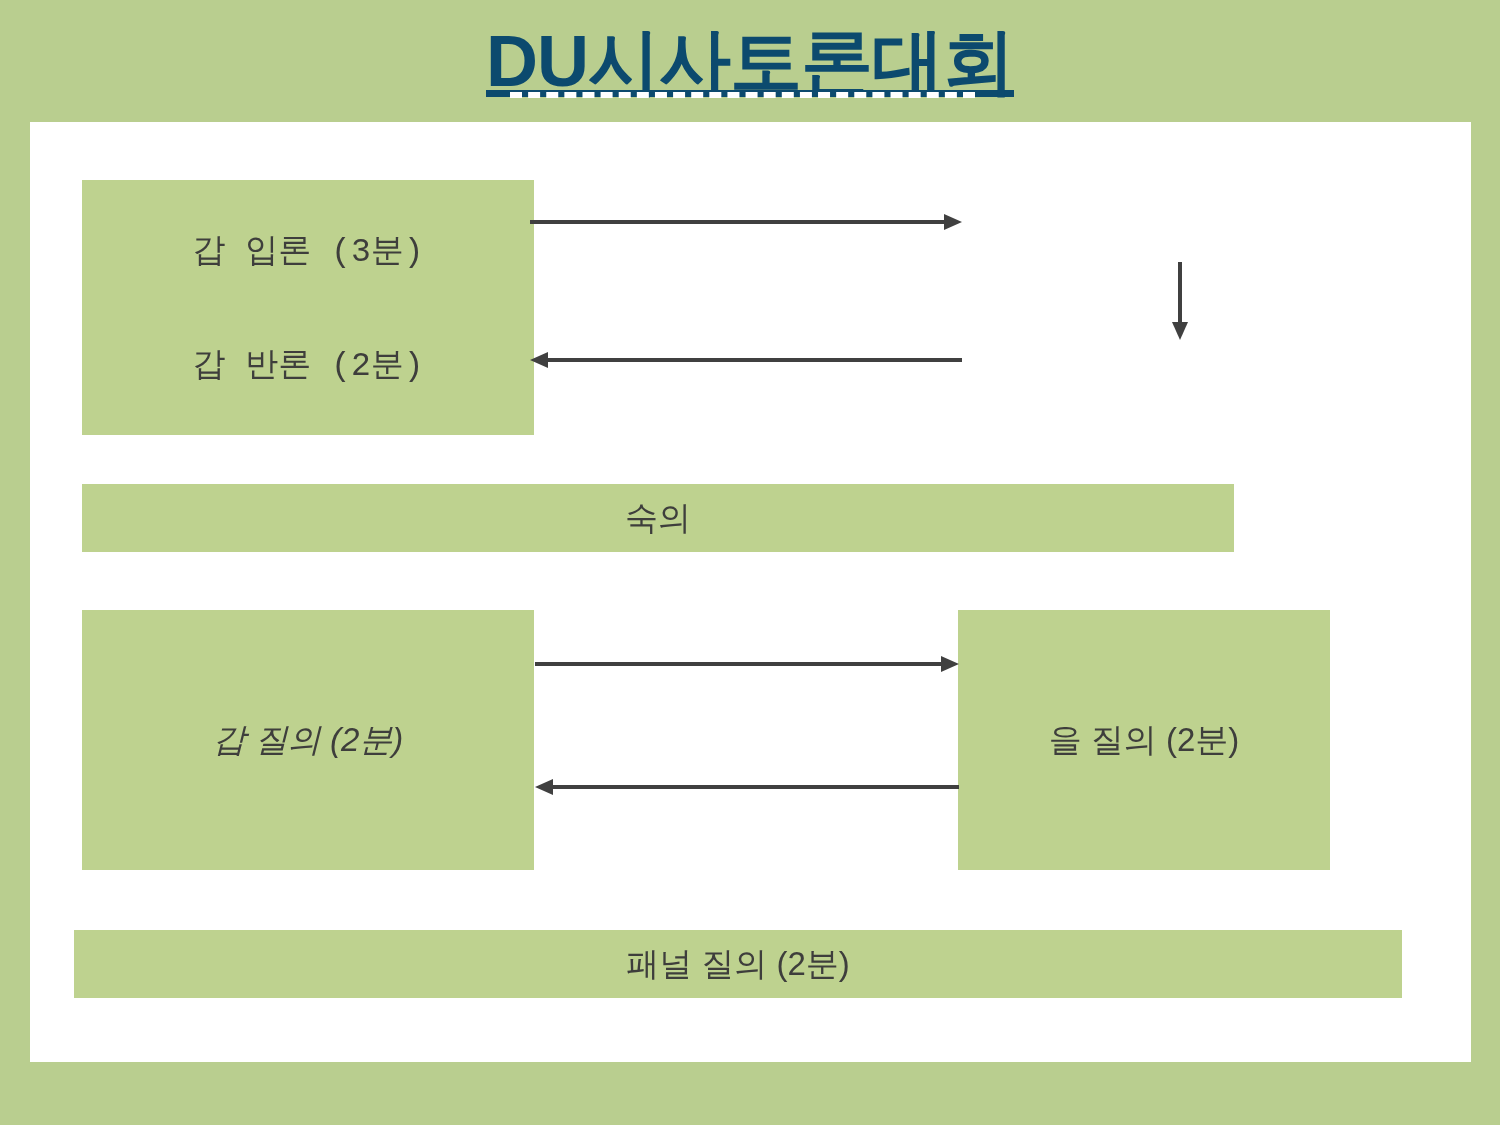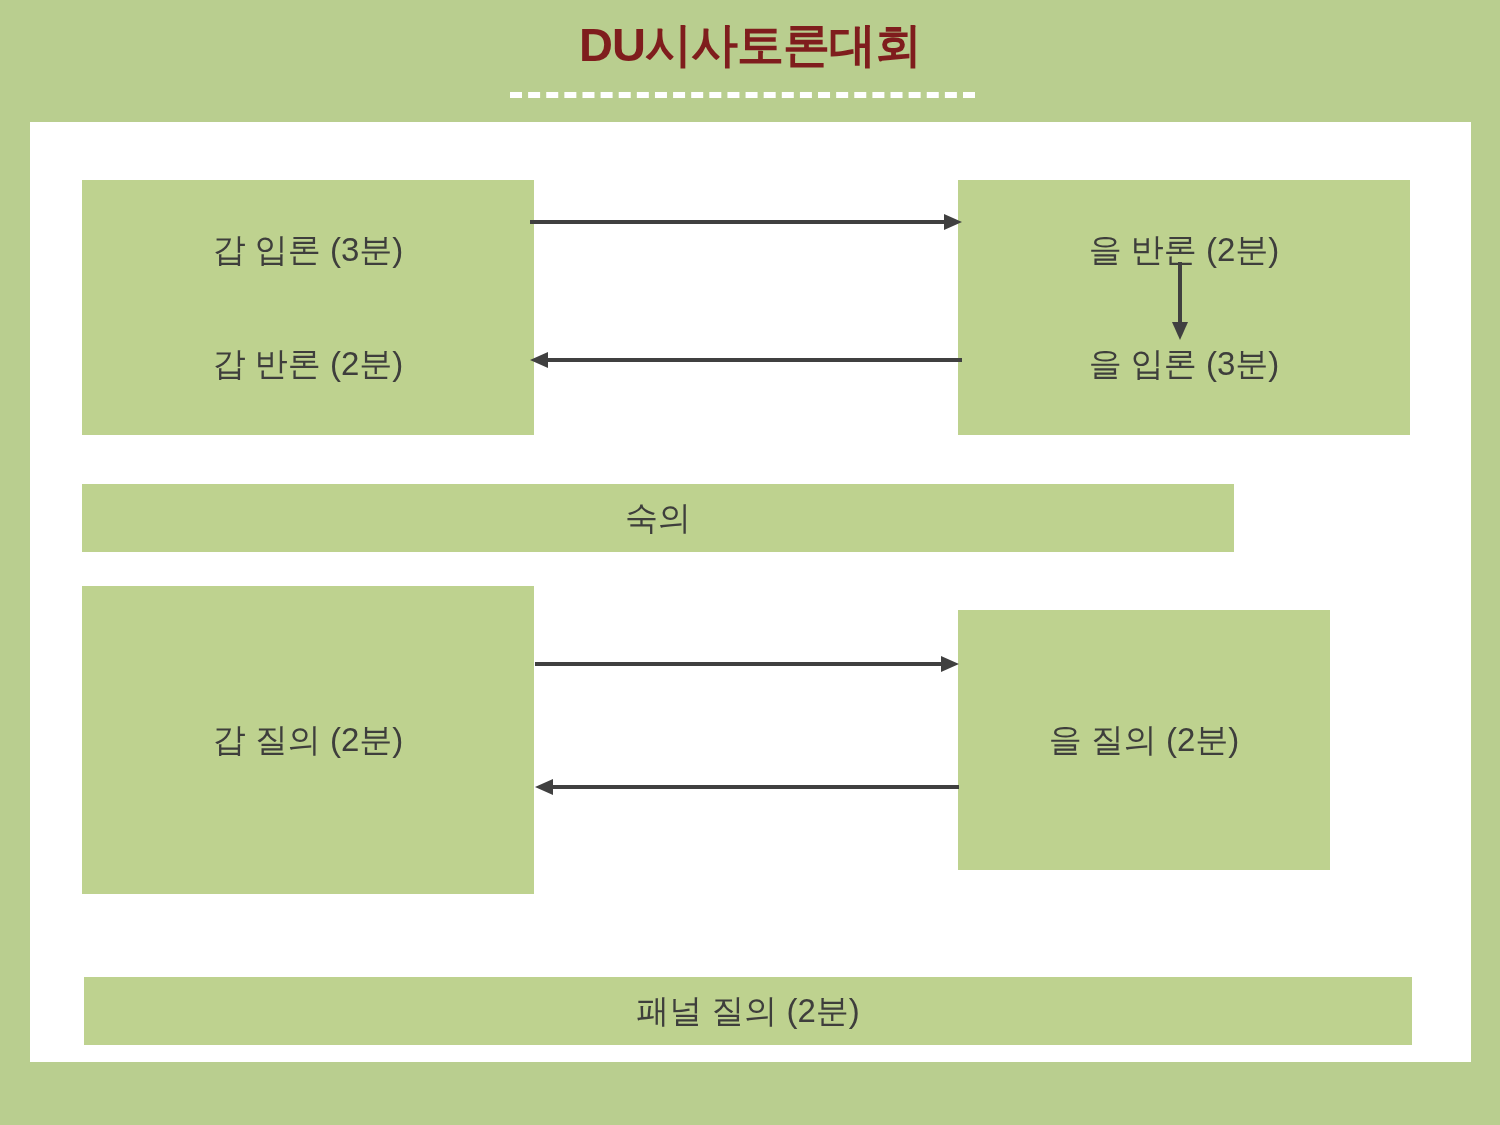--- a/index.html
+++ b/index.html
@@ -20,24 +20,25 @@
     height: 1125px;
   }
 
   
   .title {
     position: absolute;
     left: 0;
     top: 14px;
     width: 1500px;
     text-align: center;
-    font-size: 47px;
+    font-size: 72px;
     font-weight: bold;
-    color: #7f1d1d;
+    color: #0c4a6e;
     letter-spacing: -1px;
+    text-decoration: underline;
   }
   .title-underline {
     position: absolute;
     left: 510px;
     top: 92px;
     width: 465px;
     height: 0;
     border-top: 6px dashed #ffffff;
   }
 
@@ -65,20 +66,21 @@
 
   
   .box-left-top {
     left: 52px;
     top: 58px;
     width: 452px;
     height: 255px;
     flex-direction: column;
     justify-content: space-between;
     padding: 48px 0 48px 0;
+    font-family: Liberation Mono, monospace;
   }
   .box-right-top {
     left: 928px;
     top: 58px;
     width: 452px;
     height: 255px;
     flex-direction: column;
     justify-content: space-between;
     padding: 48px 0 48px 0;
   }
@@ -91,38 +93,38 @@
   .band-deliberation {
     left: 52px;
     top: 362px;
     width: 1152px;
     height: 68px;
   }
 
   
   .box-left-bottom {
     left: 52px;
-    top: 464px;
+    top: 488px;
     width: 452px;
-    height: 308px;
+    height: 260px;
+    font-style: italic;
   }
   .box-right-bottom {
     left: 928px;
     top: 488px;
     width: 372px;
     height: 260px;
   }
 
   
   .band-panel {
-    left: 54px;
+    left: 44px;
     top: 808px;
     width: 1328px;
     height: 68px;
-    margin-top: 47px;
   }
 
   
   .arrow {
     position: absolute;
   }
   .arrow svg {
     display: block;
     overflow: visible;
   }
@@ -140,24 +142,20 @@
   <div class="title">DU시사토론대회</div>
   <div class="title-underline"></div>
 
   <div class="canvas">
 
     <div class="gbox box-left-top">
       <span class="box-line">갑 입론 (3분)</span>
       <span class="box-line">갑 반론 (2분)</span>
     </div>
 
-    <div class="gbox box-right-top">
-      <span class="box-line">을 반론 (2분)</span>
-      <span class="box-line">을 입론 (3분)</span>
-    </div>
 
     <div class="arrow arrow-1">
       <svg width="432" height="20" viewBox="0 0 432 20">
         <line x1="0" y1="10" x2="418" y2="10" stroke="#404040" stroke-width="4"></line>
         <polygon points="432,10 414,2 414,18" fill="#404040"></polygon>
       </svg>
     </div>
 
     <div class="arrow arrow-2">
       <svg width="432" height="20" viewBox="0 0 432 20">

